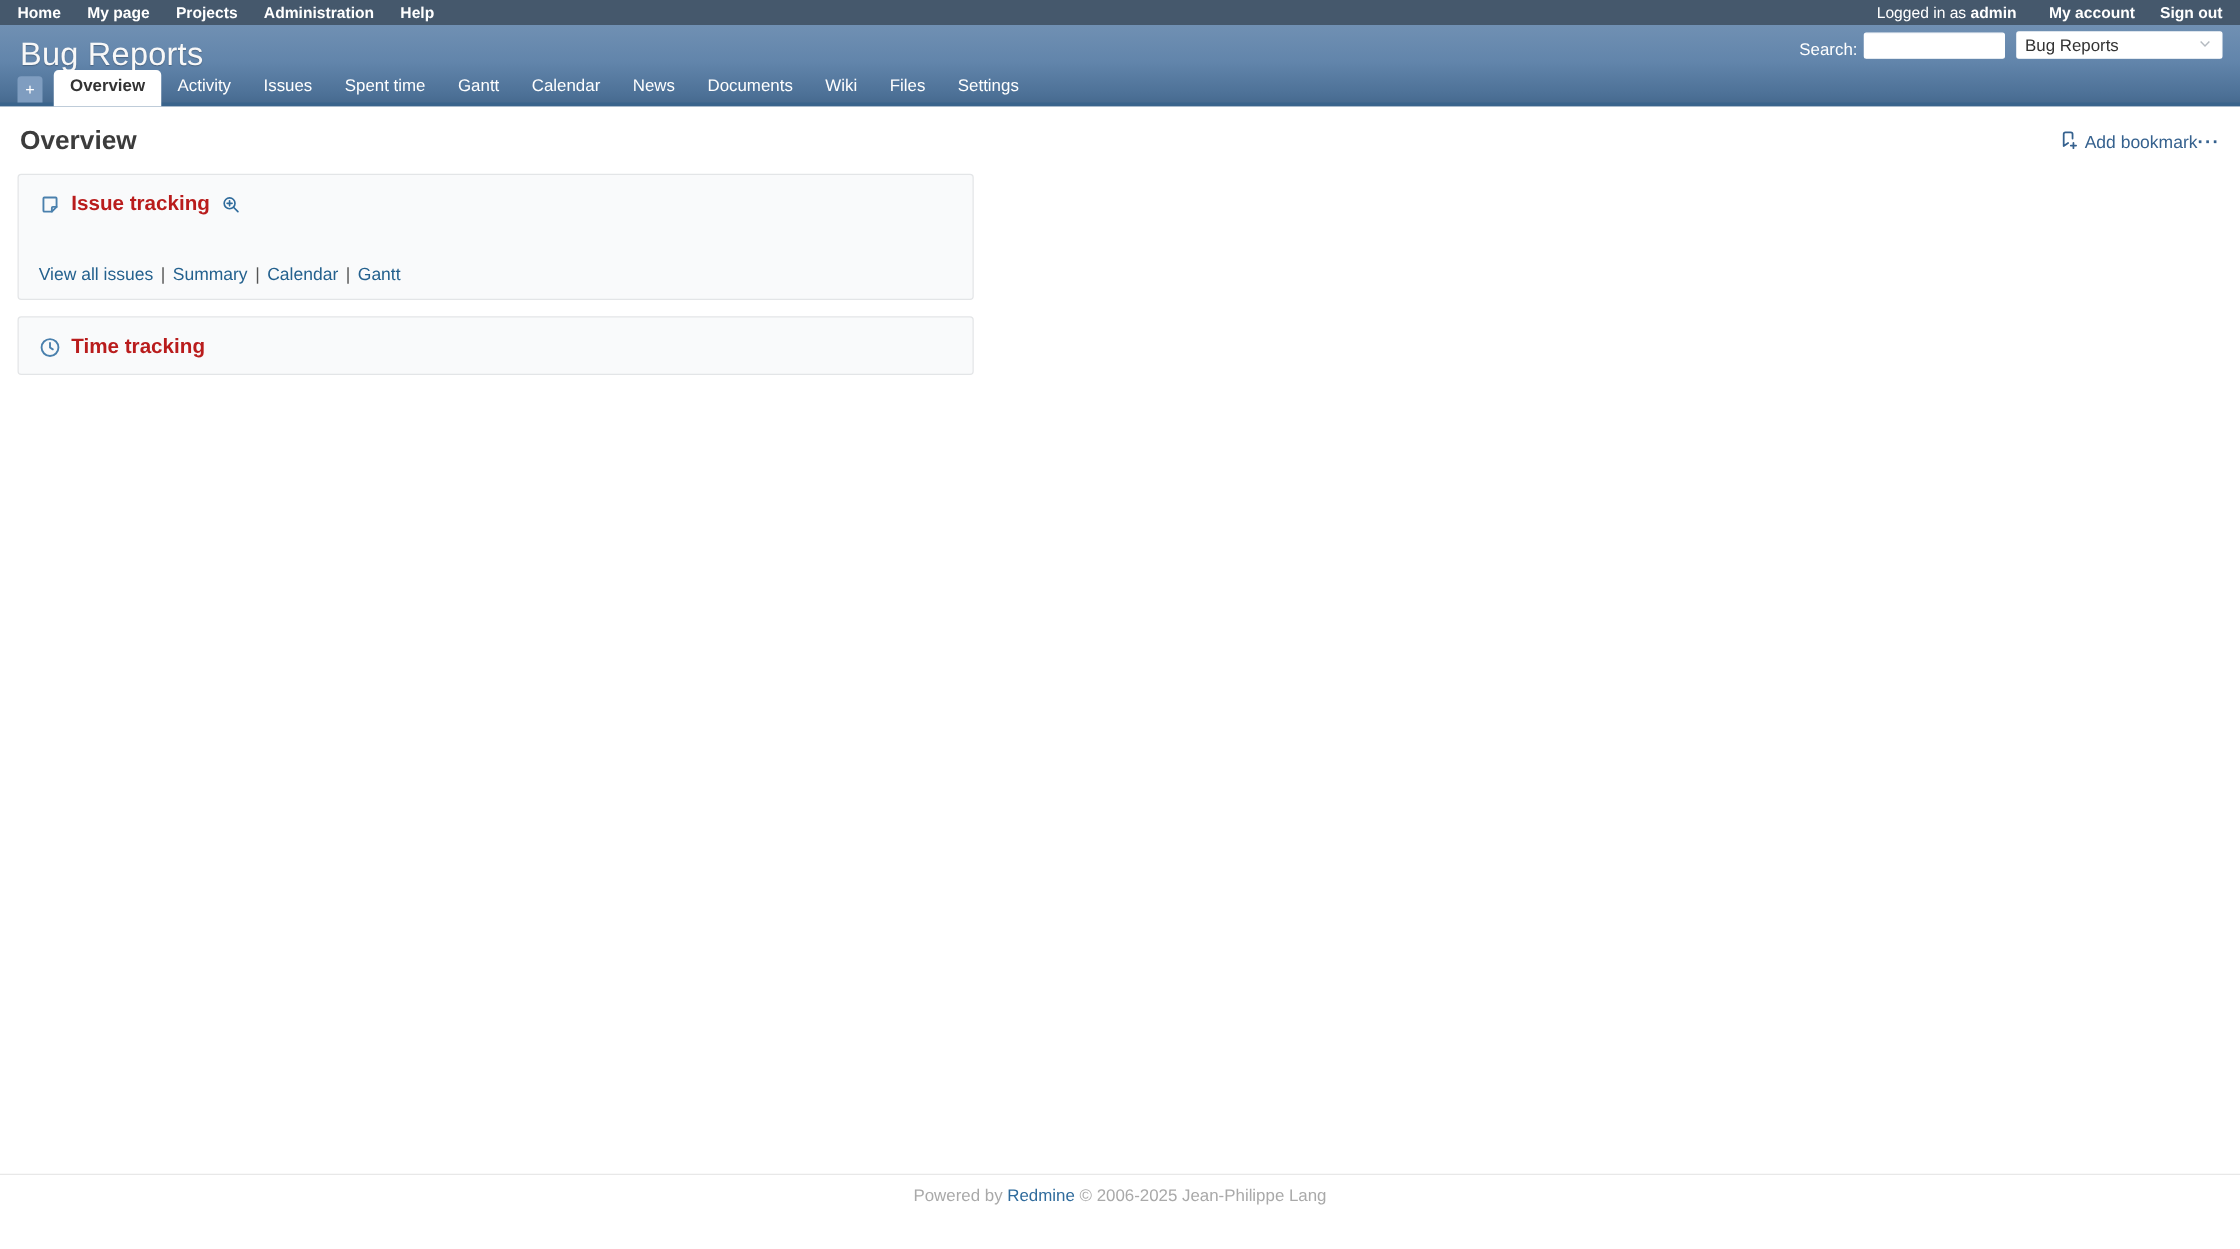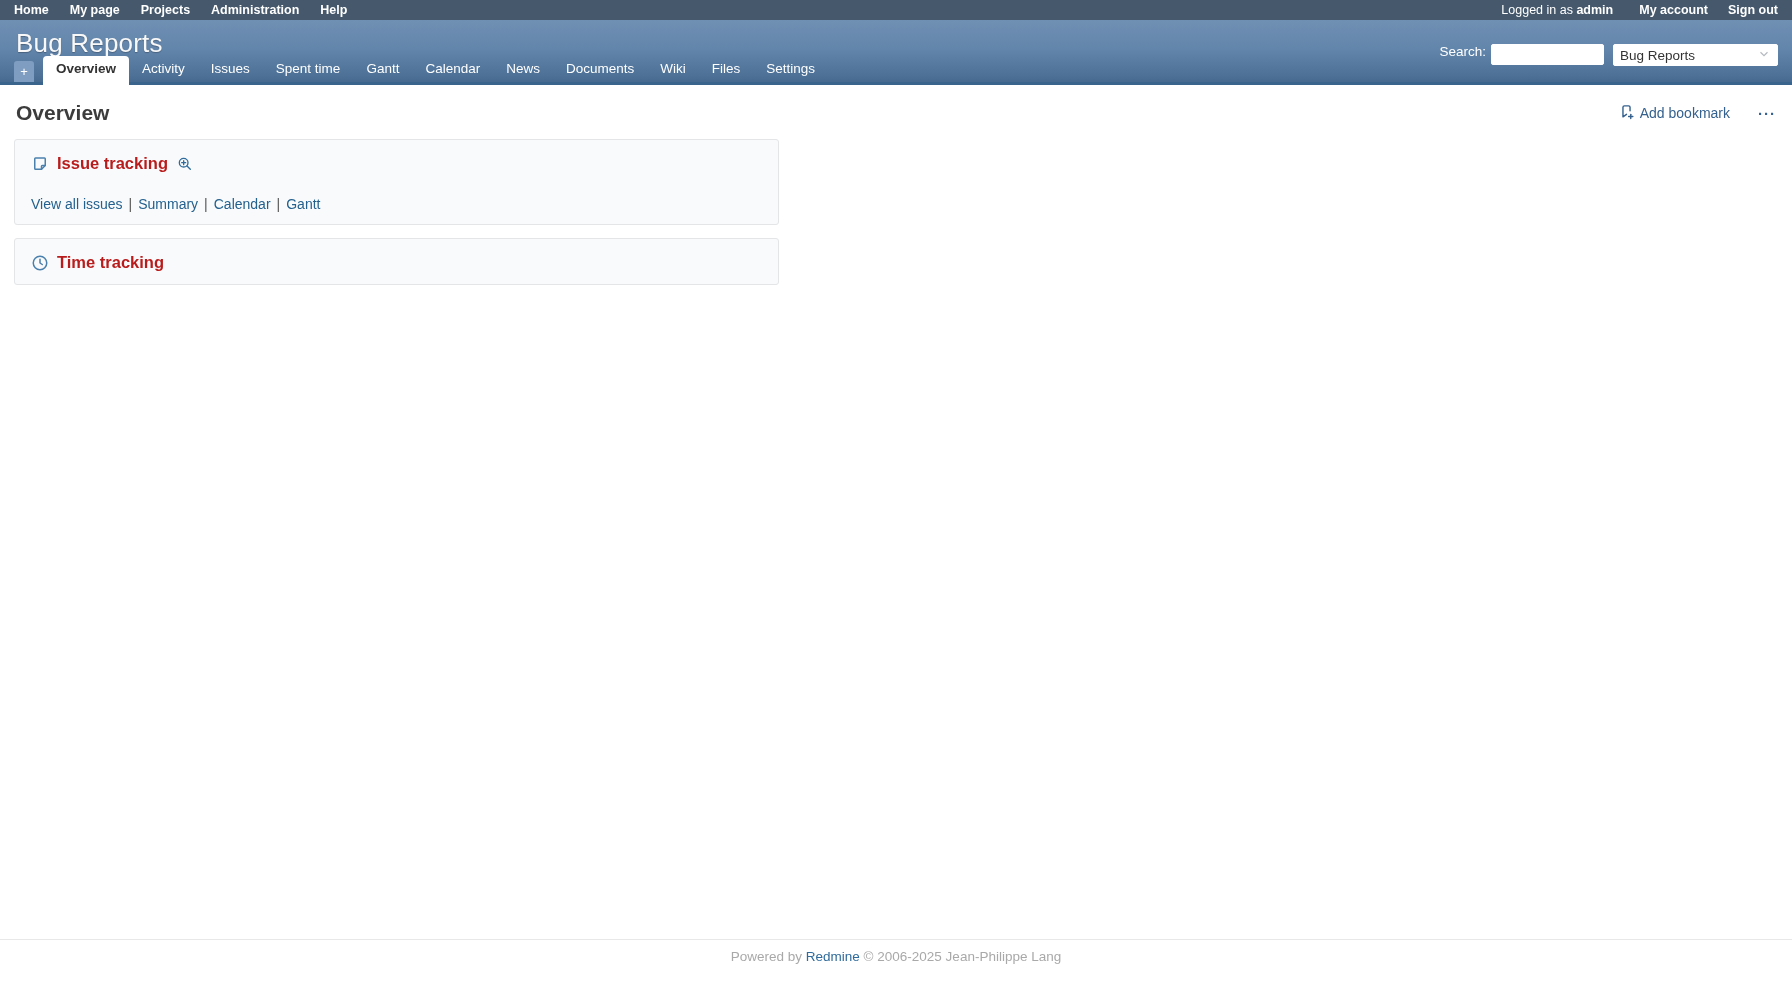--- a/index.html
+++ b/index.html
@@ -25,21 +25,21 @@
     background: linear-gradient(to bottom, #7090b3 0%, #6285ab 45%, #4d7197 85%, #44678c 100%);
     flex: 0 0 auto; position: relative;
   }
   .header h1 {
     color: #f8f8f8; font-size: 26px; font-weight: 400;
     padding: 8px 0 0 16px; text-shadow: 0 1px 1px rgba(0,0,0,.25);
     letter-spacing: .2px;
   }
   .quick-search {
     position: absolute; top: 5px; right: 14px;
-    display: flex; align-items: flex-start; gap: 5px; color: #fff; font-size: 13.5px; margin-top: 19px;
+    display: flex; align-items: flex-end; gap: 5px; color: #fff; font-size: 13.5px;
   }
   .quick-search input {
     width: 113px; height: 21px; border: 1px solid #fff; border-radius: 2px;
     background: #fff; padding: 0 4px; font-size: 12.5px; outline: none;
     font-family: "Liberation Sans", sans-serif;
   }
   .project-select {
     width: 165px; height: 22px; background: #fff; border: 1px solid #fff; border-radius: 2px;
     display: flex; align-items: center; justify-content: space-between;
     padding: 0 6px; color: #333; font-size: 13.5px; margin-left: 4px; cursor: pointer;
@@ -62,35 +62,35 @@
   }
   .tab.active {
     background: #fff; color: #333; font-weight: bold;
     margin-bottom: -3px; padding-bottom: 9px;
   }
 
   
   main { flex: 1 1 auto; padding: 12px 14px 0; }
   .page-head { display: flex; justify-content: space-between; align-items: center; margin: 4px 2px 14px; }
   .page-head h2 { font-size: 21px; font-weight: bold; color: #3c3c3c; }
-  .contextual { display: flex; align-items: center; gap: 28px; font-size: 14px; }
+  .contextual { display: flex; align-items: center; gap: 0; font-size: 14px; }
   .contextual a { color: #35618e; text-decoration: none; display: flex; align-items: center; gap: 5px; cursor: pointer; }
   .more-btn { color: #35618e; font-weight: bold; font-size: 15px; letter-spacing: 1px; cursor: pointer; }
 
   .box {
     width: 765px; background: #f9fafb; border: 1px solid #e3e5e7; border-radius: 3px;
     padding: 2px 16px 12px; margin-bottom: 13px;
   }
   .box h3 {
     margin-top: 12px; font-size: 16.5px; font-weight: bold; color: #b91c1c;
     display: flex; align-items: center; gap: 8px;
   }
   .box h3 .icon { color: #4a80ad; display: inline-flex; }
   .zoom-link { color: #2f6b9c; display: inline-flex; margin-left: 1px; cursor: pointer; }
-  .box-links { margin-top: 23px; font-size: 14px; }
+  .box-links { margin-top: 38px; font-size: 14px; }
   .box-links a { color: #24618e; text-decoration: none; cursor: pointer; }
   .sep { color: #555; margin: 0 6px; }
   .box ul { margin: 18px 0 0 0; padding-left: 42px; font-size: 14.5px; color: #333; }
   .box li { margin-bottom: 5px; }
   .box .box-links.tight { margin-top: 12px; }
 
   
   footer {
     flex: 0 0 auto; border-top: 1px solid #e8e8e8; text-align: center;
     padding: 9px 17px 15px; font-size: 13.5px; color: #a9a9a9;

